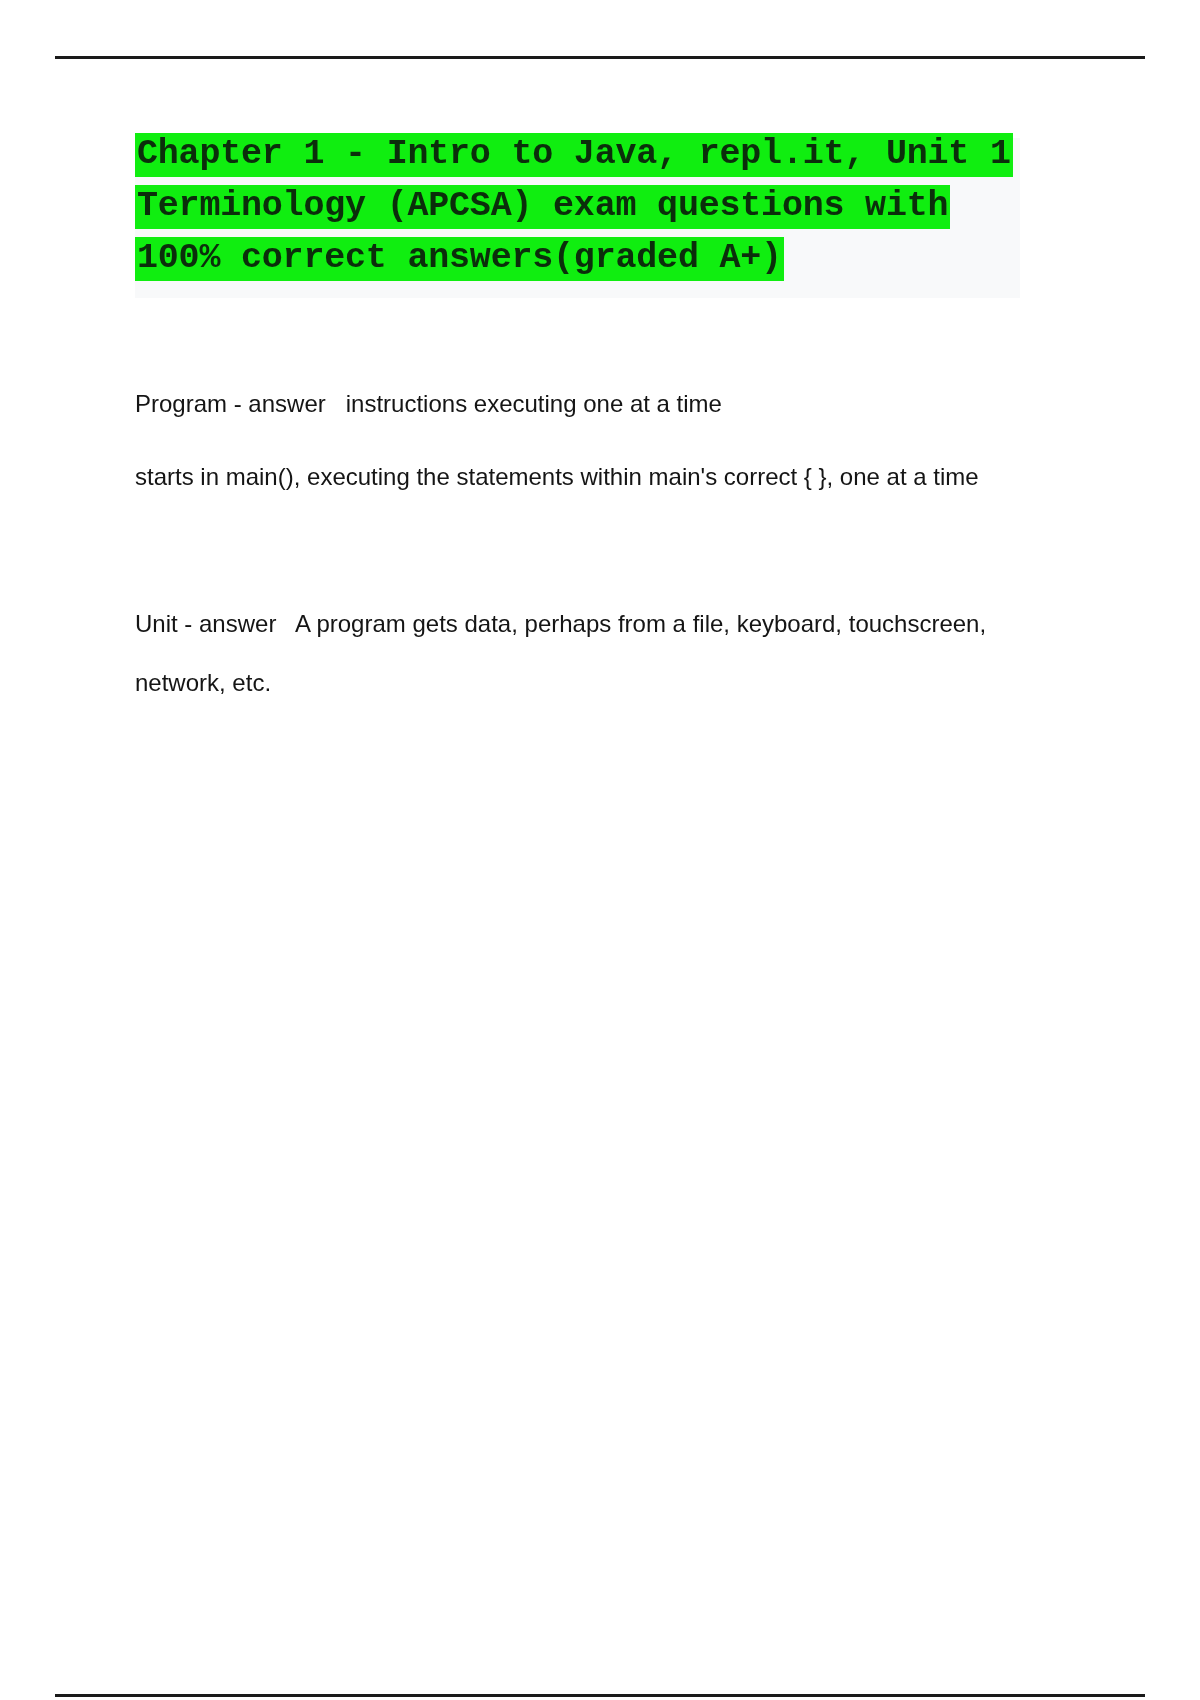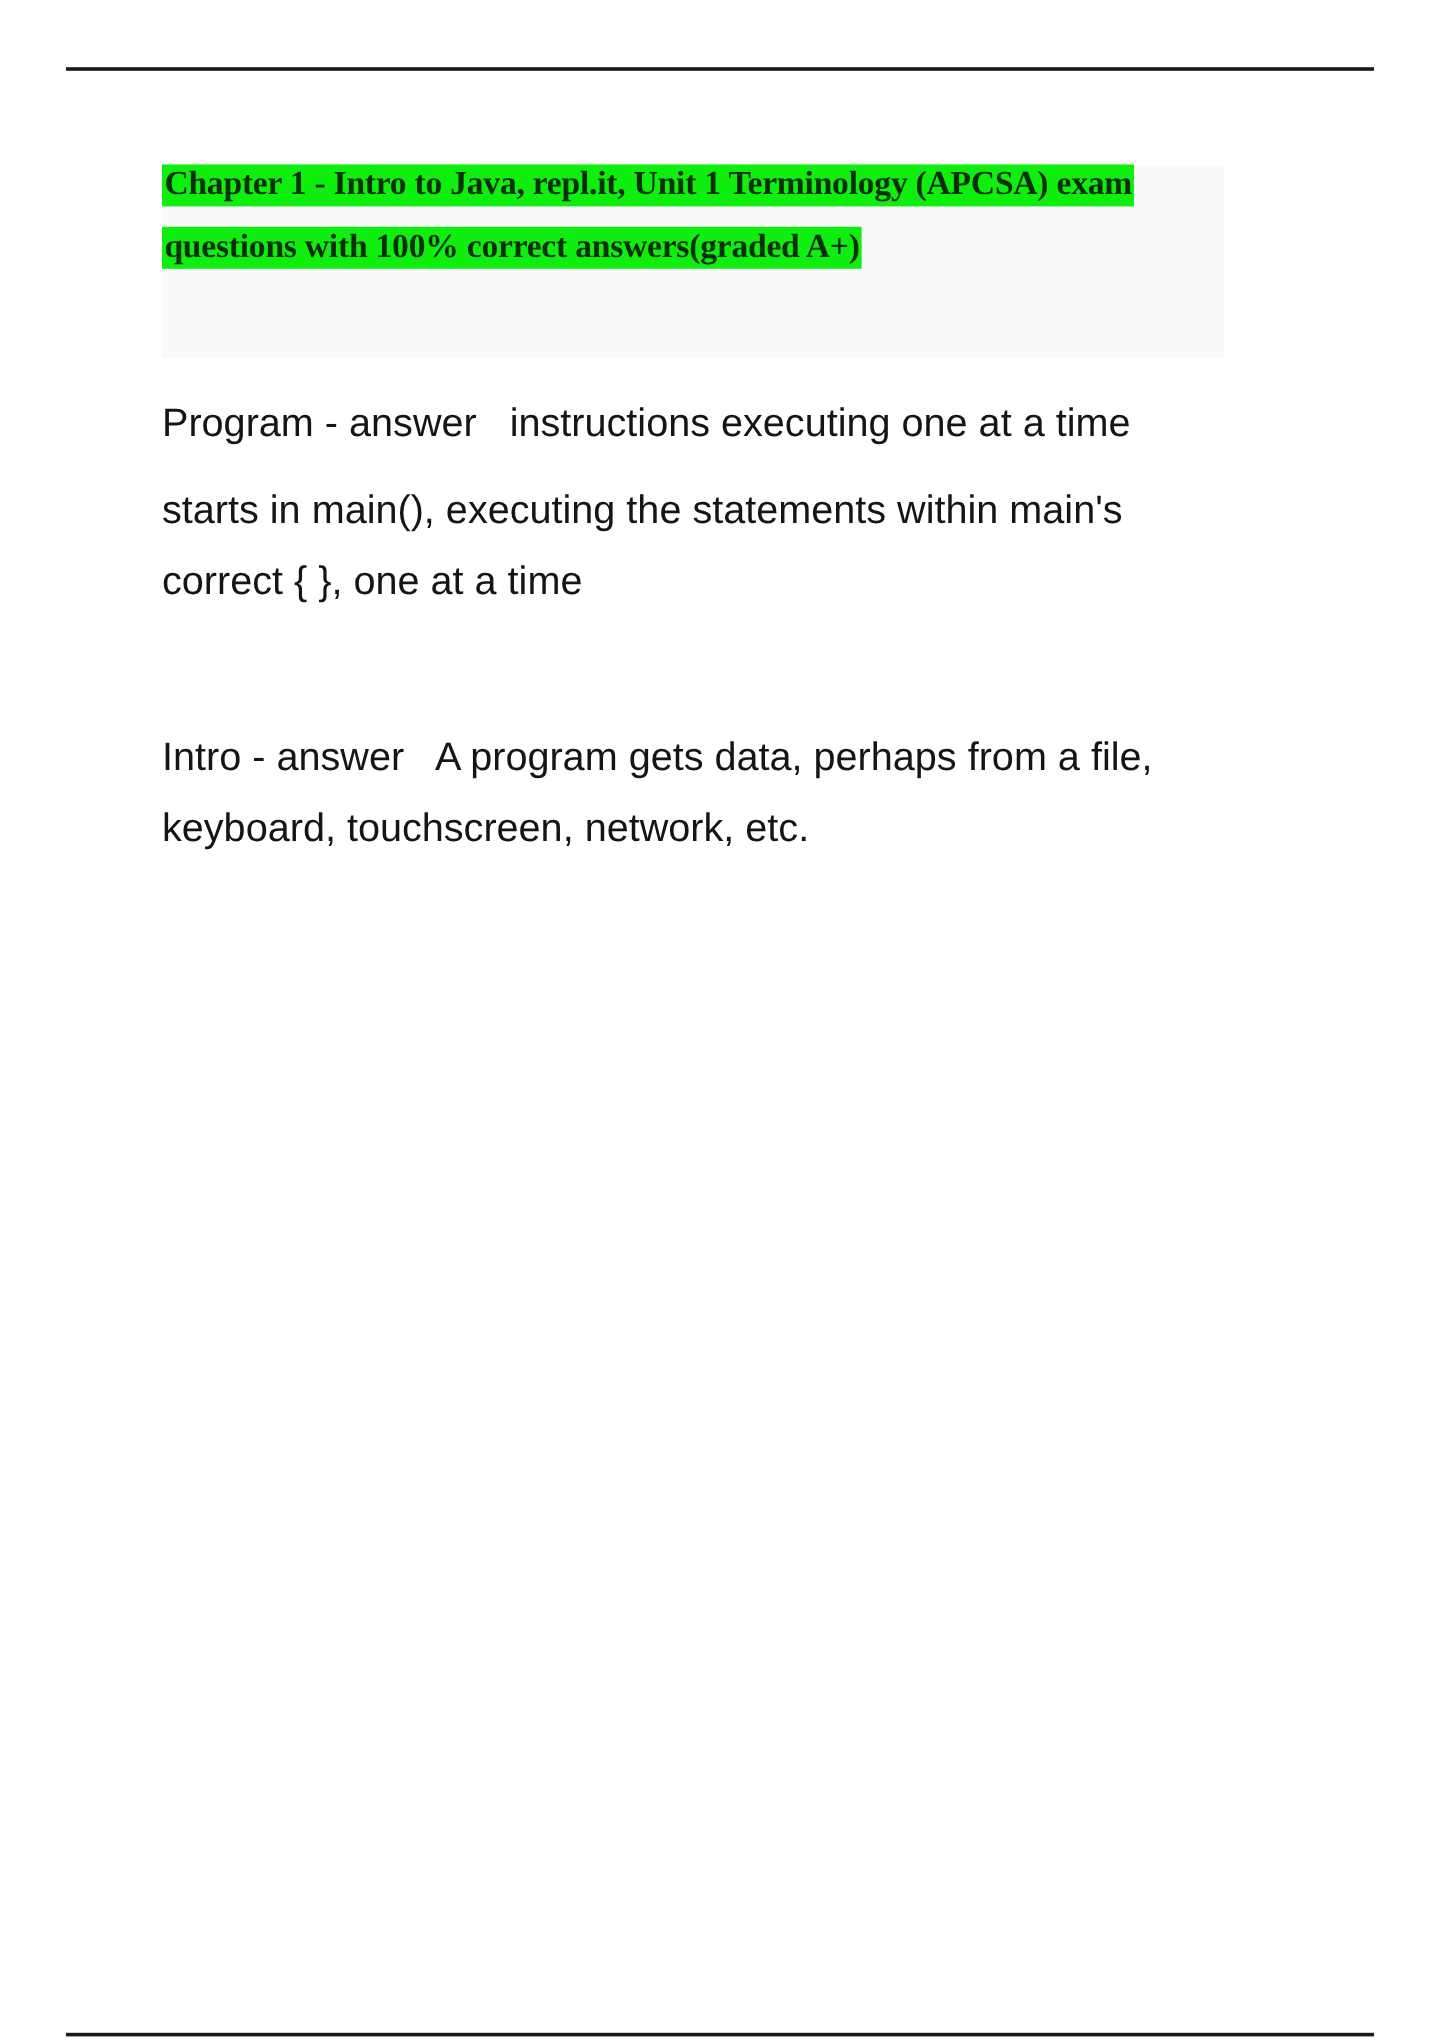--- a/index.html
+++ b/index.html
@@ -40,23 +40,23 @@
     position: absolute;
     left: 135px;
     top: 128px;
     width: 900px;
   }
 
   
   .doc-title {
     margin: 0;
     padding: 0;
-    font-family: Liberation Serif, serif;
+    font-family: Liberation Mono, monospace;
     font-weight: bold;
-    font-size: 28px;
+    font-size: 35px;
     line-height: 52px;
     letter-spacing: -0.2px;
     color: #0b2e0b;
     max-width: 890px;
   }
   .doc-title .hl {
     background: #10ee10;
     box-decoration-break: clone;
     -webkit-box-decoration-break: clone;
     padding: 1px 2px 3px 2px;
@@ -71,21 +71,21 @@
     z-index: 0;
   }
 
   
   .qa-block {
     margin: 0;
   }
   .para {
     margin: 0;
     font-family: "Liberation Sans", sans-serif;
-    font-size: 33px;
+    font-size: 24px;
     line-height: 59px;
     color: #151515;
     font-weight: 400;
     white-space: pre-wrap;
     max-width: 905px;
   }
   .gap-sm { height: 14px; }
   .gap-lg { height: 88px; }
   .gap-xl { height: 90px; }
 
@@ -110,21 +110,21 @@
 
     <div class="qa-block">
       <p class="para"><span class="term">Program</span><span> </span><span class="sep">- answer</span><span>&nbsp;&nbsp; </span><span class="ans">instructions executing one at a time</span></p>
       <div class="gap-sm"></div>
       <p class="para">starts in main(), executing the statements within main's correct { }, one at a time</p>
     </div>
 
     <div class="gap-lg"></div>
 
     <div class="qa-block">
-      <p class="para"><span class="term">Intro</span><span> </span><span class="sep">- answer</span><span>&nbsp;&nbsp; </span><span class="ans">A program gets data, perhaps from a file, keyboard, touchscreen, network, etc.</span></p>
+      <p class="para"><span class="term">Unit</span><span> </span><span class="sep">- answer</span><span>&nbsp;&nbsp; </span><span class="ans">A program gets data, perhaps from a file, keyboard, touchscreen, network, etc.</span></p>
     </div>
 
     <div class="gap-lg"></div>
 
 
   </div>
 
   <div class="rule rule-bot"></div>
 
 </div>

